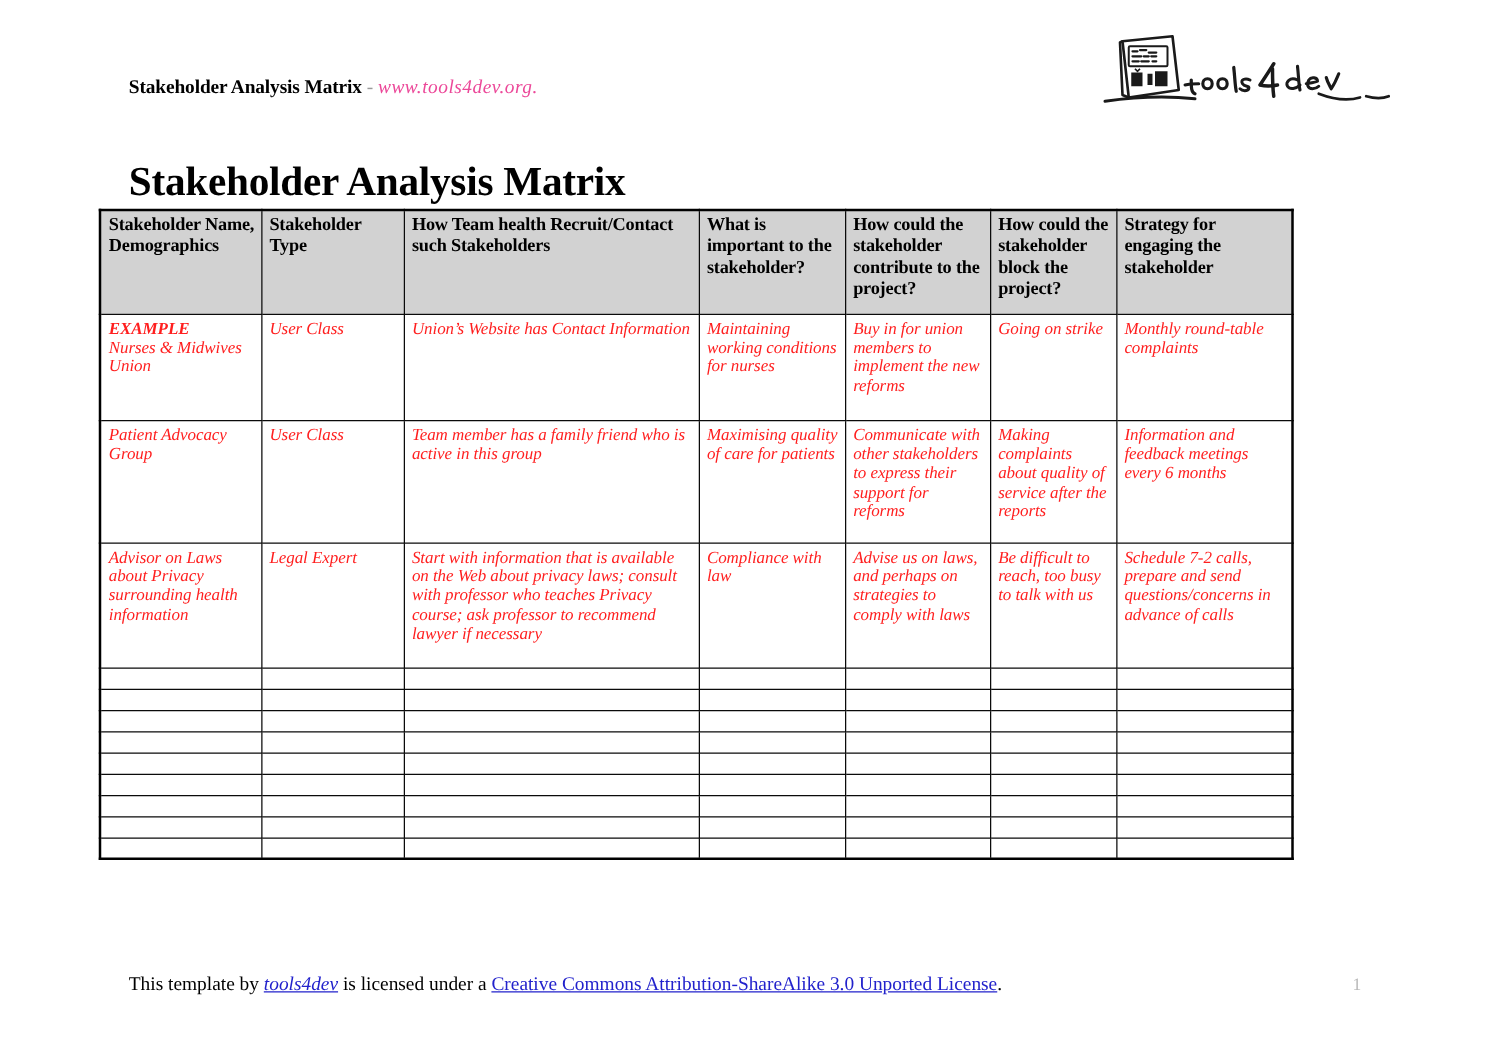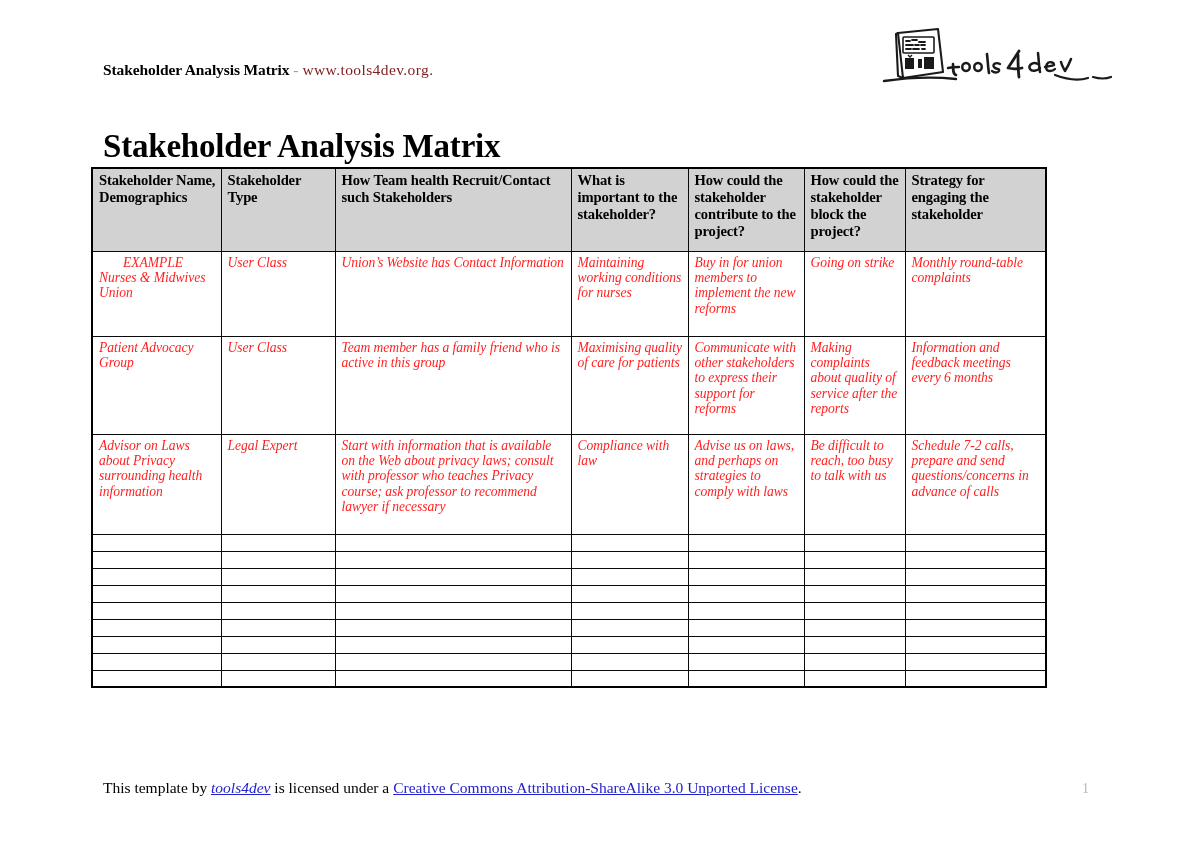--- a/index.html
+++ b/index.html
@@ -41,22 +41,23 @@
   }
   .header-caption .hc-title {
     font-weight: bold;
     color: #000000;
     letter-spacing: -0.1px;
   }
   .header-caption .hc-sep {
     color: #9a9a9a;
   }
   .header-caption .hc-url {
-    color: #7f1d1d;
+    color: #ec4899;
     letter-spacing: 0.4px;
+    font-style: italic;
   }
 
   
   .logo {
     position: absolute;
     right: 88px;
     top: 24px;
     width: 230px;
     height: 72px;
   }
@@ -70,21 +71,21 @@
     font-size: 33px;
     font-weight: bold;
     letter-spacing: -0.2px;
     line-height: 1.15;
     white-space: nowrap;
   }
 
   
   .matrix-wrap {
     position: absolute;
-    left: 91px;
+    left: 79px;
     top: 167px;
     width: 1048px;
   }
   table.matrix {
     border-collapse: collapse;
     table-layout: fixed;
     width: 954px;
     border: 2px solid #000000;
   }
   table.matrix col.c1 { width: 129px; }
@@ -118,22 +119,21 @@
     color: #ff1f1f;
     font-style: italic;
     font-size: 13.6px;
     line-height: 1.14;
     letter-spacing: -0.05px;
   }
   td.filled .strong {
     font-weight: normal;
   }
   td.filled .plain {
-    font-weight: normal;
-    margin-left: 24px;
+    font-weight: bold;
   }
   td.filled .line { display: block; }
 
   tr.data-row-1 td { height: 85px; }
   tr.data-row-2 td { height: 98px; }
   tr.data-row-3 td { height: 100px; margin-top: 16px; }
 
   tr.empty-row td {
     height: 17px;
     padding: 0;

